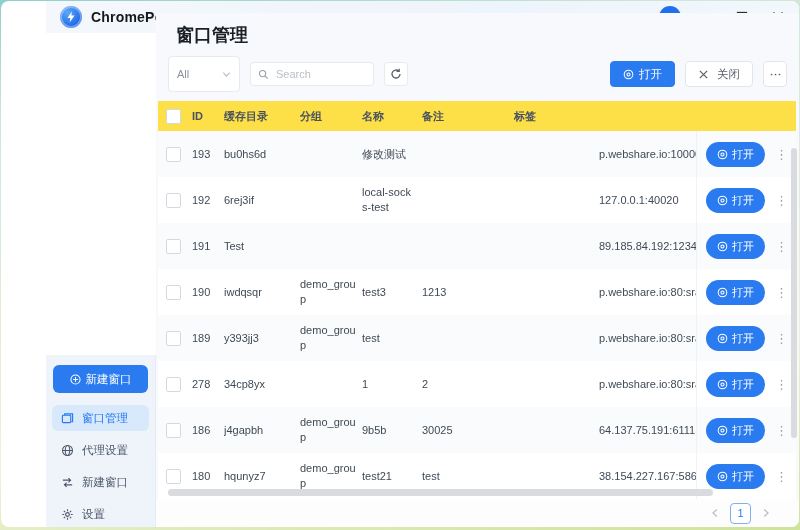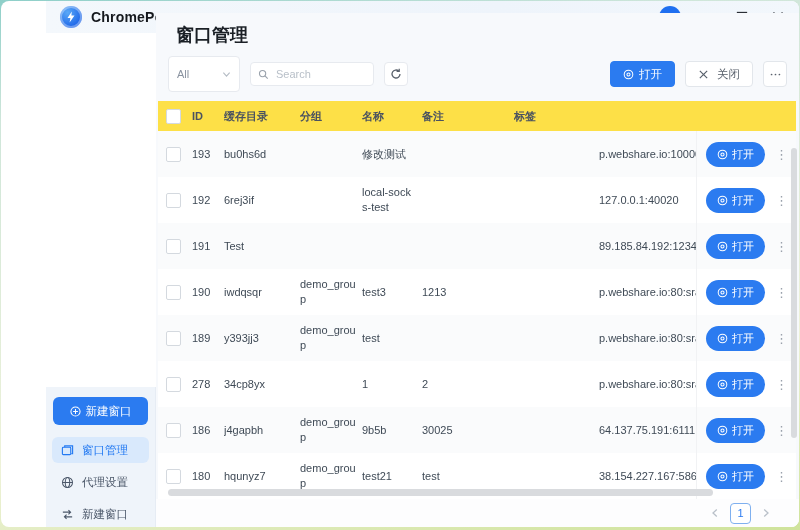--- a/index.html
+++ b/index.html
@@ -177,20 +177,29 @@
             </div>
             <div class="nav-item">
               <span class="nav-icon">
                 <svg viewBox="0 0 14 14">
                   <path d="M2 4.5h8M8 2.2 10.3 4.5 8 6.8" fill="none" stroke="currentColor" stroke-width="1.2"></path>
                   <path d="M12 9.5H4M6 7.2 3.7 9.5 6 11.8" fill="none" stroke="currentColor" stroke-width="1.2"></path>
                 </svg>
               </span>
               <span>新建窗口</span>
             </div>
+            <div class="nav-item">
+              <span class="nav-icon">
+                <svg viewBox="0 0 14 14">
+                  <circle cx="7" cy="7" r="2" fill="none" stroke="currentColor" stroke-width="1.2"></circle>
+                  <path d="M7 1.4v2M7 10.6v2M1.4 7h2M10.6 7h2M3 3l1.4 1.4M9.6 9.6 11 11M11 3 9.6 4.4M4.4 9.6 3 11" stroke="currentColor" stroke-width="1.2"></path>
+                </svg>
+              </span>
+              <span>设置</span>
+            </div>
           </nav>
     </aside>
 
     <main class="main">
       <h1 class="page-title">窗口管理</h1>
 
       <div class="toolbar">
         <div class="select">
           <span>All</span>
           <svg viewBox="0 0 10 10">

